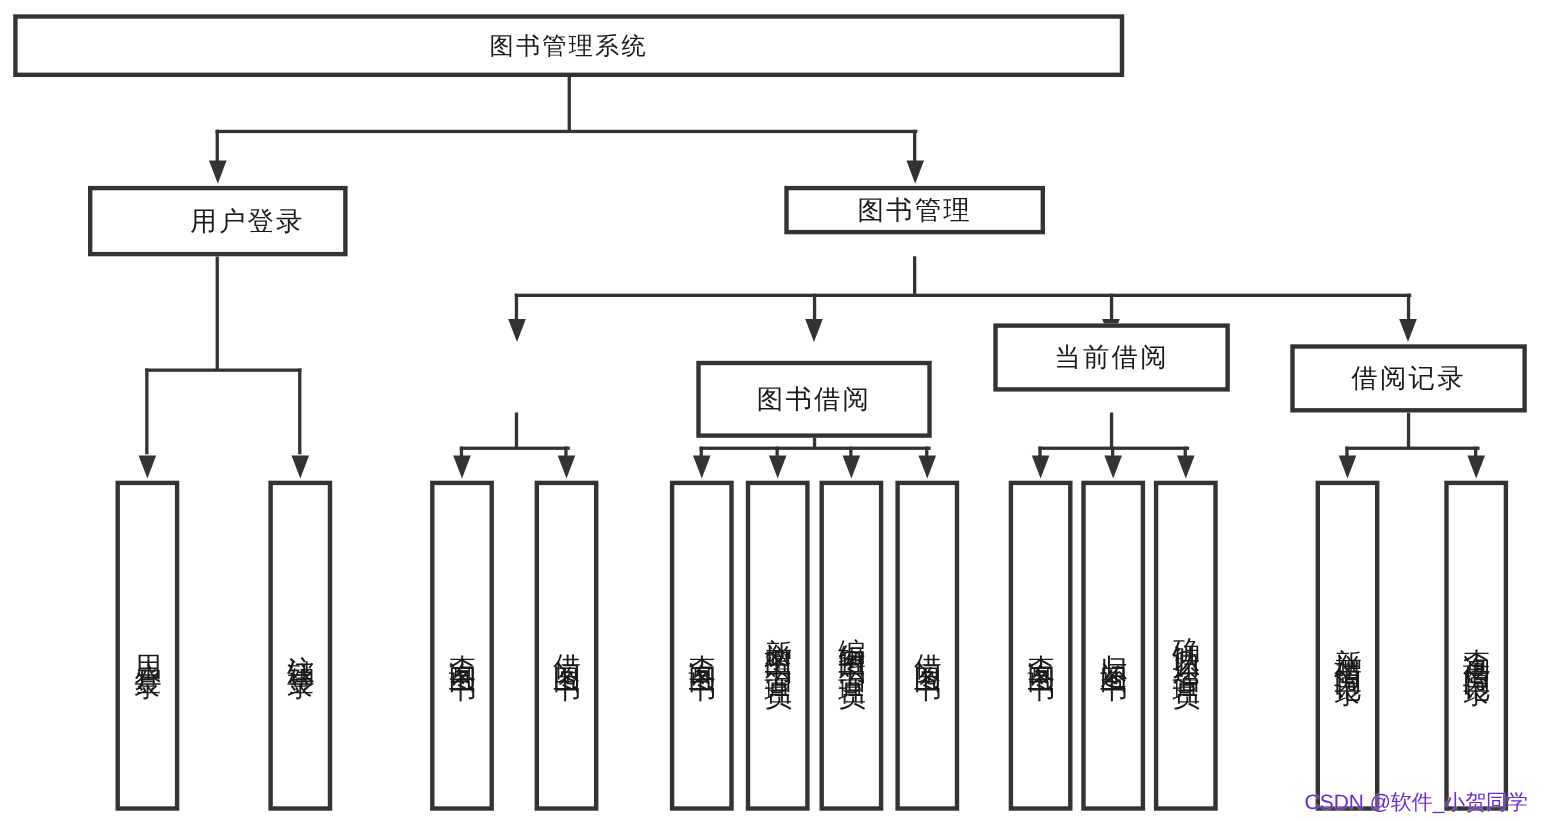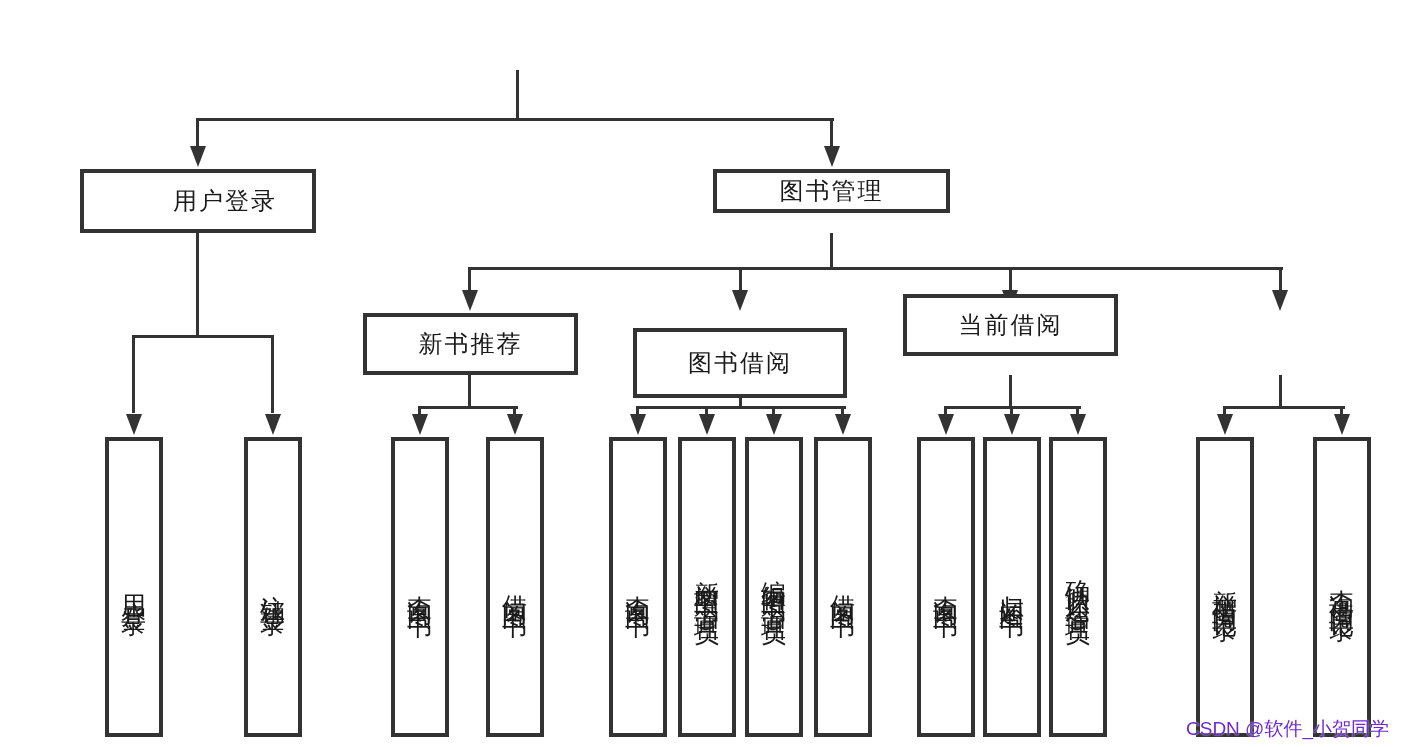--- a/index.html
+++ b/index.html
@@ -131,31 +131,32 @@
   <div class="ln" style="left:1076px;top:406px;width:3px;height:10px"></div>
   <div class="ar" style="left:1070px;top:414px"></div>
 
   <div class="ln" style="left:1279px;top:375px;width:3px;height:33px"></div>
   <div class="ln" style="left:1223px;top:406px;width:122px;height:3px"></div>
   <div class="ln" style="left:1223px;top:406px;width:3px;height:10px"></div>
   <div class="ar" style="left:1217px;top:414px"></div>
   <div class="ln" style="left:1340px;top:406px;width:3px;height:10px"></div>
   <div class="ar" style="left:1334px;top:414px"></div>
 
+  <div class="hbox title" style="left:12px;top:13px;width:1010px;height:57px">图书管理系统</div>
 
   <div class="hbox shift-r" style="left:80px;top:169px;width:236px;height:64px">用户登录</div>
 
   <div class="hbox" style="left:713px;top:169px;width:237px;height:44px">图书管理</div>
 
-  <div class="hbox" style="left:363px;top:313px;width:215px;height:62px">新书推荐</div>
 
   <div class="hbox" style="left:633px;top:328px;width:214px;height:70px">图书借阅</div>
 
   <div class="hbox" style="left:903px;top:294px;width:215px;height:62px">当前借阅</div>
 
+  <div class="hbox" style="left:1173px;top:313px;width:215px;height:62px">借阅记录</div>
 
   <div class="vbox" style="left:105px">用户登录</div>
   <div class="vbox" style="left:244px">注销登录</div>
 
   <div class="vbox" style="left:391px">查询图书</div>
   <div class="vbox" style="left:486px">借阅图书</div>
 
   <div class="vbox" style="left:609px">查询图书</div>
   <div class="vbox" style="left:678px">新增图书（管理员）</div>
   <div class="vbox" style="left:745px">编辑图书（管理员）</div>

